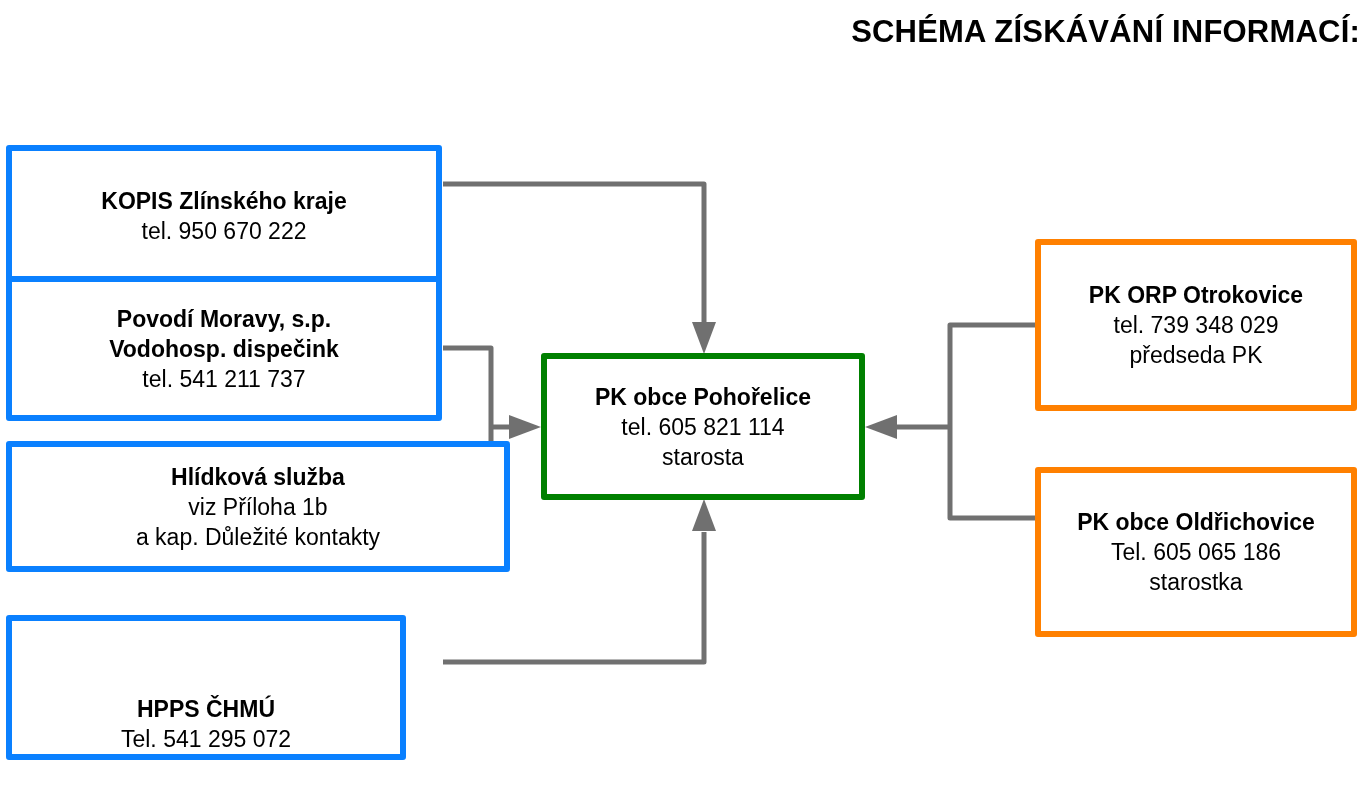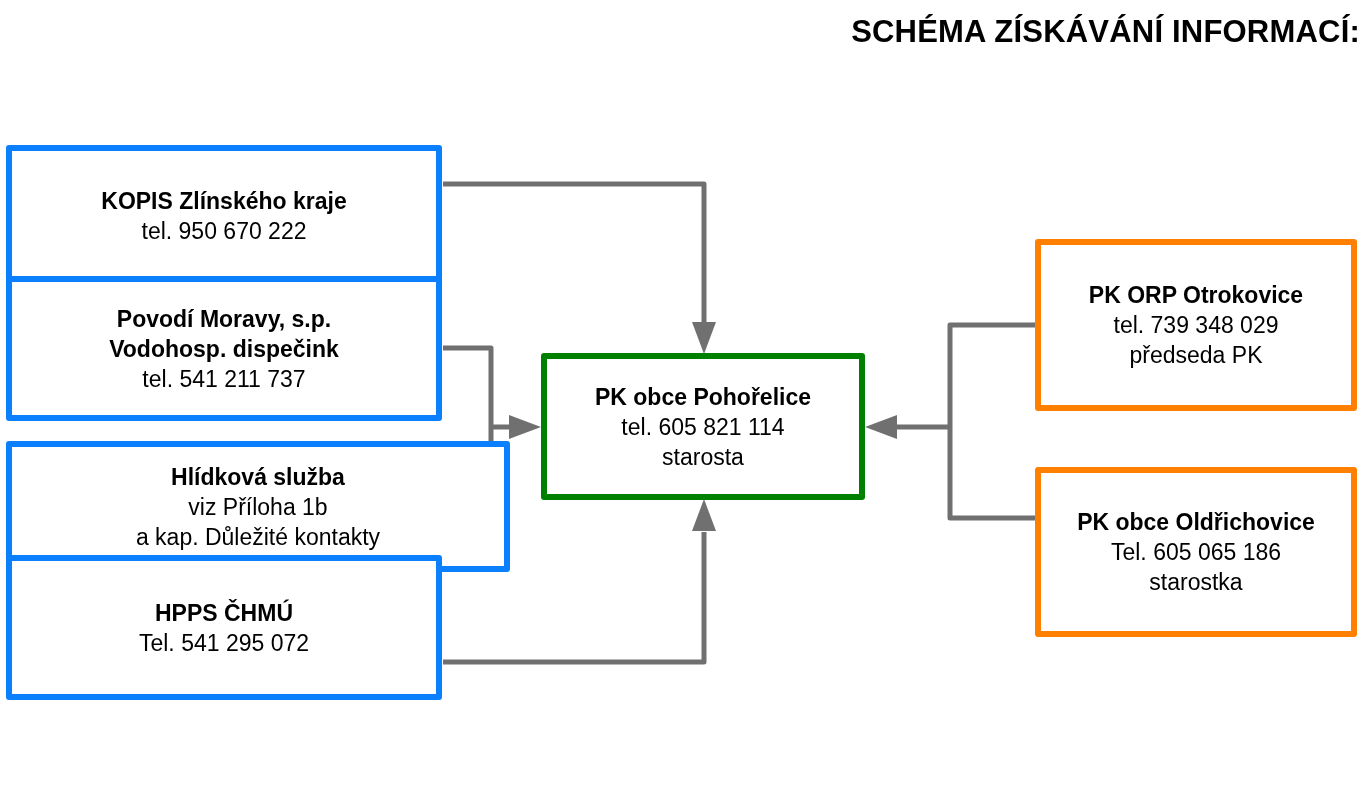--- a/index.html
+++ b/index.html
@@ -49,21 +49,21 @@
   <div class="name">Vodohosp. dispečink</div>
   <div>tel. 541 211 737</div>
 </div>
 
 <div class="box blue" style="left:6px; top:441px; width:504px; height:131px;align-items:center;">
   <div class="name">Hlídková služba</div>
   <div>viz Příloha 1b</div>
   <div>a kap. Důležité kontakty</div>
 </div>
 
-<div class="box blue" style="left:6px; top:555px; width:436px; height:145px;">
+<div class="box blue" style="left:6px; top:615px; width:400px; height:145px;justify-content:flex-end;">
   <div class="name">HPPS ČHMÚ</div>
   <div>Tel. 541 295 072</div>
 </div>
 
 <div class="box green" style="left:541px; top:353px; width:324px; height:147px;">
   <div class="name">PK obce Pohořelice</div>
   <div>tel. 605 821 114</div>
   <div>starosta</div>
 </div>
 

